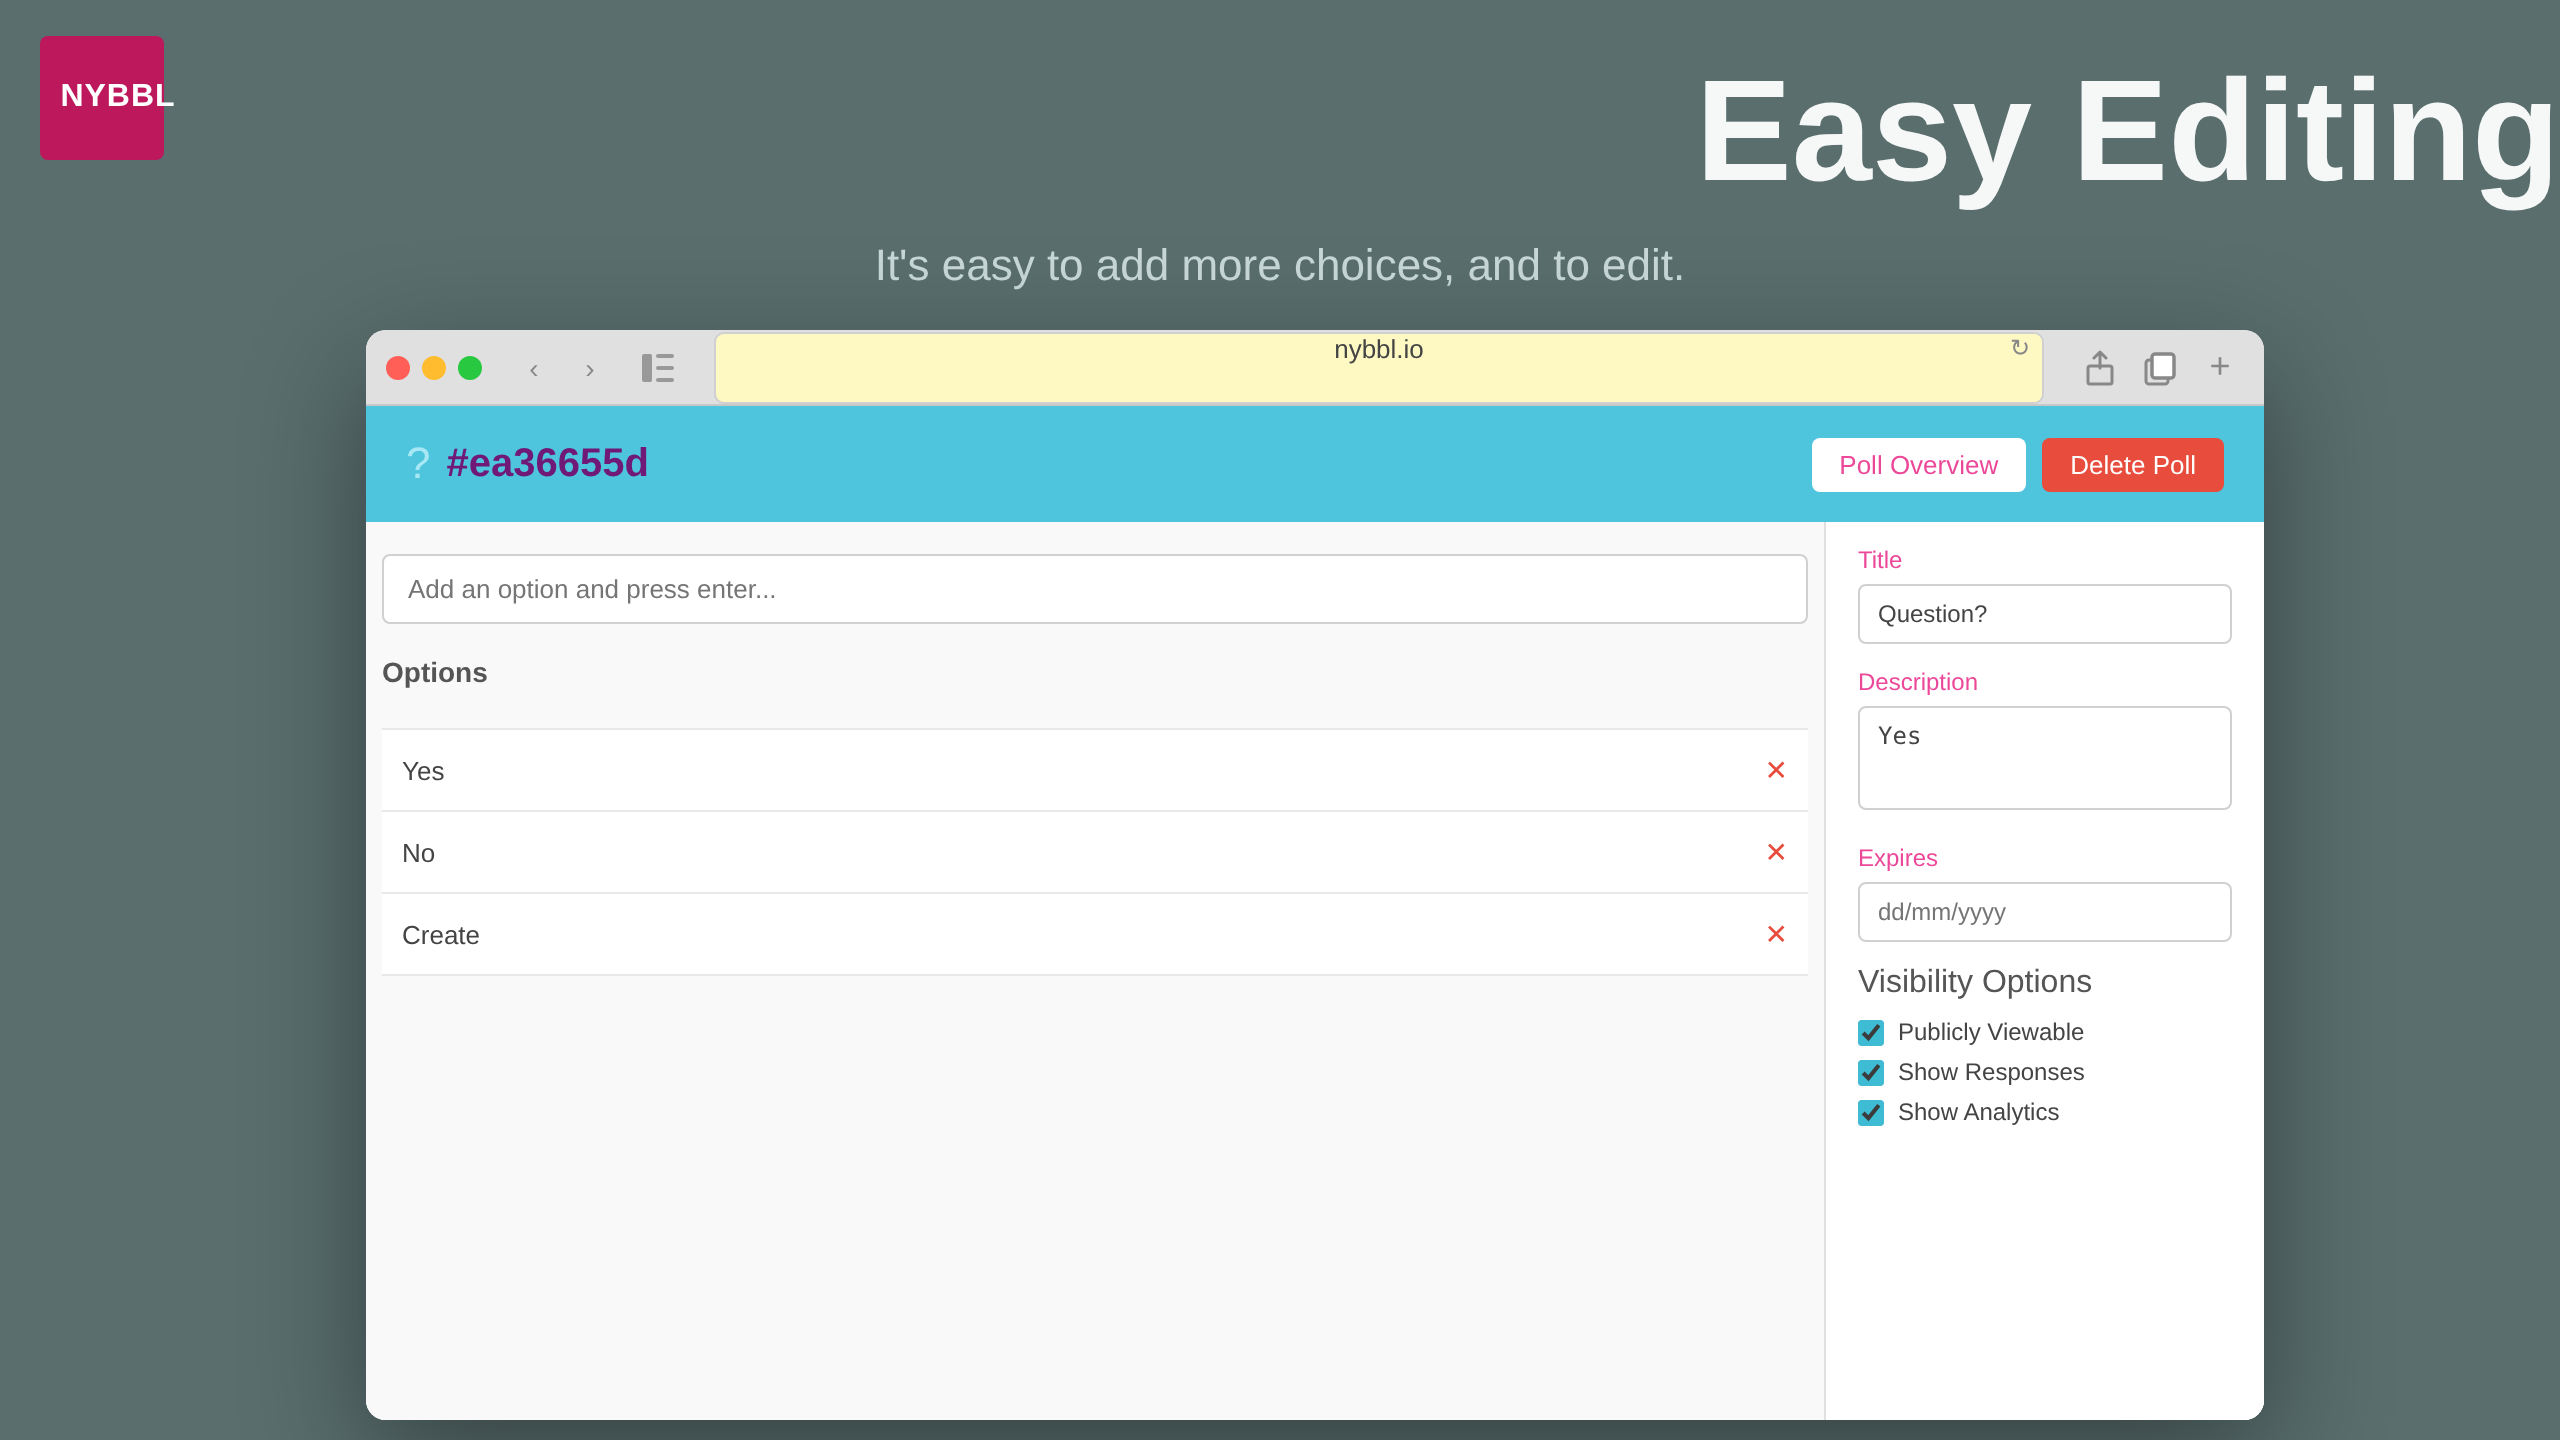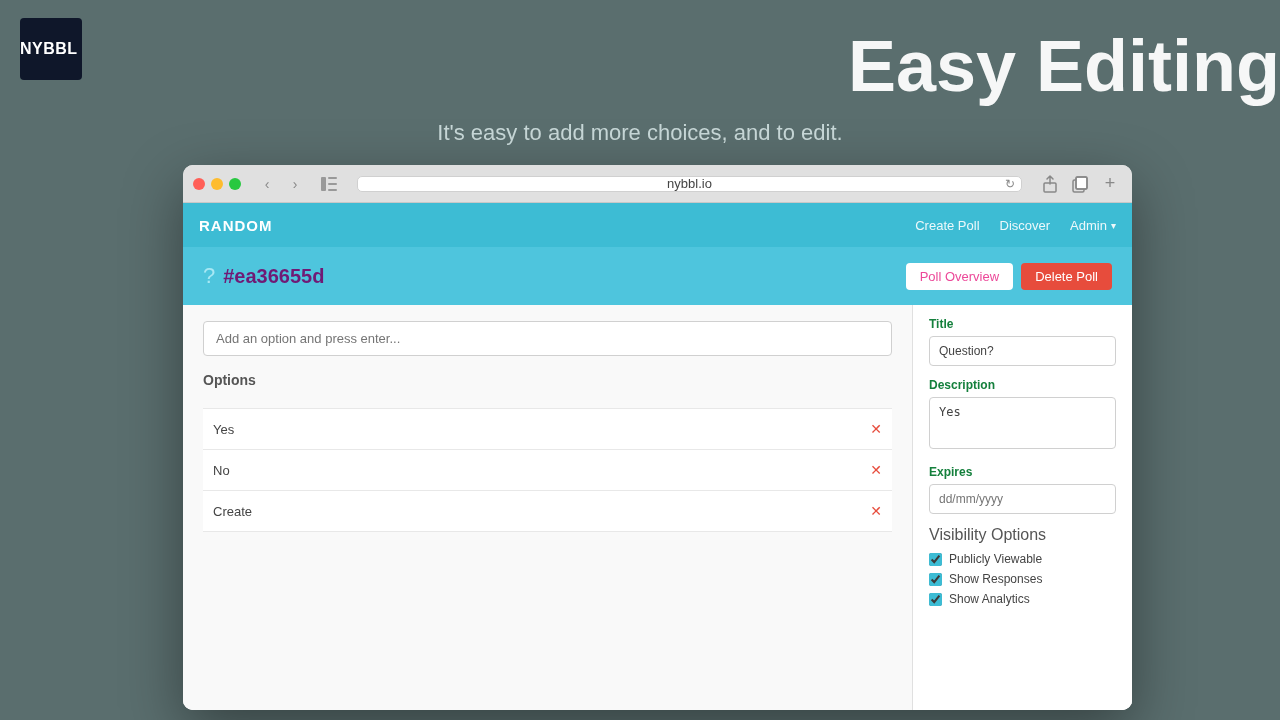--- a/index.html
+++ b/index.html
@@ -12,24 +12,26 @@
       position: relative;
     }
 
     
     .logo {
       position: absolute;
       top: 18px;
       left: 20px;
       width: 62px;
       height: 62px;
-      background-color: #0f172a;
-      display: flex;
-      align-items: center;
+      background-color: #be185d;
+      display: flex;
+      align-items: center;
+      justify-content: center;
       border-radius: 4px;
+      padding-left: 16px;
     }
     .logo-text {
       color: white;
       font-weight: 800;
       font-size: 16px;
       letter-spacing: 0.5px;
     }
 
     
     .hero-title {
@@ -109,26 +111,26 @@
       display: flex;
       align-items: center;
       justify-content: center;
       color: #888;
       font-size: 14px;
       margin-left: 4px;
     }
 
     .address-bar {
       flex: 1;
-      height: 16px;
-      background: #ffffff;
+      height: 36px;
+      background: #fef9c3;
       border-radius: 5px;
       margin: 0 10px;
       display: flex;
-      align-items: flex-end;
+      align-items: flex-start;
       justify-content: center;
       font-size: 13px;
       color: #444;
       border: 1px solid #d0d0d0;
       position: relative;
     }
     .address-bar .refresh {
       position: absolute;
       right: 6px;
       color: #888;
@@ -251,21 +253,21 @@
     .app-body {
       display: flex;
       flex: 1;
       overflow: hidden;
       background: #f9f9f9;
     }
 
     
     .left-panel {
       flex: 1;
-      padding: 16px 20px;
+      padding: 16px 8px;
       overflow-y: auto;
     }
 
     .add-option-input {
       width: 100%;
       border: 1.5px solid #d0d0d0;
       border-radius: 4px;
       padding: 9px 12px;
       font-size: 13px;
       color: #aaa;
@@ -329,23 +331,23 @@
       color: #333;
       font-weight: 600;
       border-bottom: 2px solid #3dbcd4;
     }
     .tab.overview {
       color: #3dbcd4;
     }
 
     .field-label {
       font-size: 12px;
-      color: #15803d;
+      color: #ec4899;
       margin-bottom: 5px;
-      font-weight: 700;
+      font-weight: 400;
     }
     .field-input {
       width: 100%;
       border: 1px solid #d0d0d0;
       border-radius: 4px;
       padding: 7px 9px;
       font-size: 12px;
       color: #444;
       margin-bottom: 12px;
       outline: none;
@@ -427,31 +429,20 @@
           <rect x="5" y="2" width="11" height="12" rx="1.5" stroke="#888" stroke-width="1.5" fill="white"></rect>
           <rect x="5" y="2" width="11" height="12" rx="1.5" stroke="#888" stroke-width="1.5" fill="none"></rect>
         </svg>
       </div>
       <div class="plus-btn">+</div>
     </div>
   </div>
 
   <div class="app-content">
 
-    <nav class="app-nav">
-      <span class="app-nav-brand">RANDOM</span>
-      <div class="app-nav-links">
-        <span class="app-nav-link">Create Poll</span>
-        <span class="app-nav-link">Discover</span>
-        <span class="app-nav-link admin-link">
-          <span>Admin</span>
-          <span class="chevron-down">▾</span>
-        </span>
-      </div>
-    </nav>
 
     <div class="poll-header">
       <span class="poll-icon">?</span>
       <span class="poll-id">#ea36655d</span>
       <div class="poll-actions">
         <button class="btn-overview">Poll Overview</button>
         <button class="btn-delete">Delete Poll</button>
       </div>
     </div>
 

